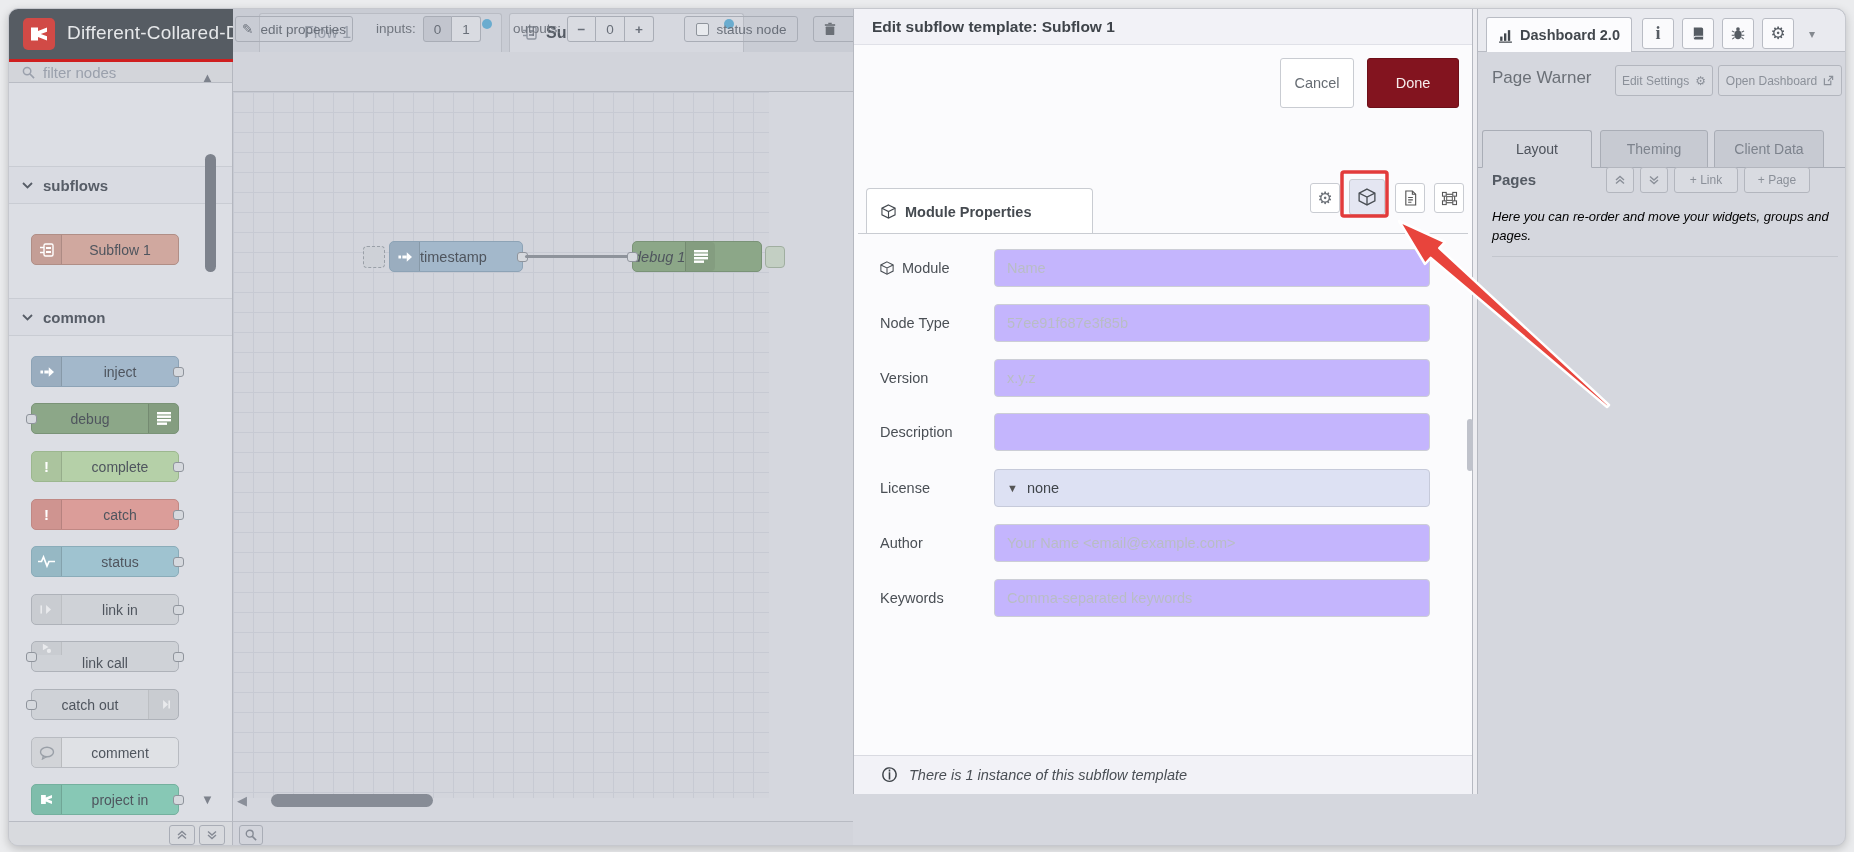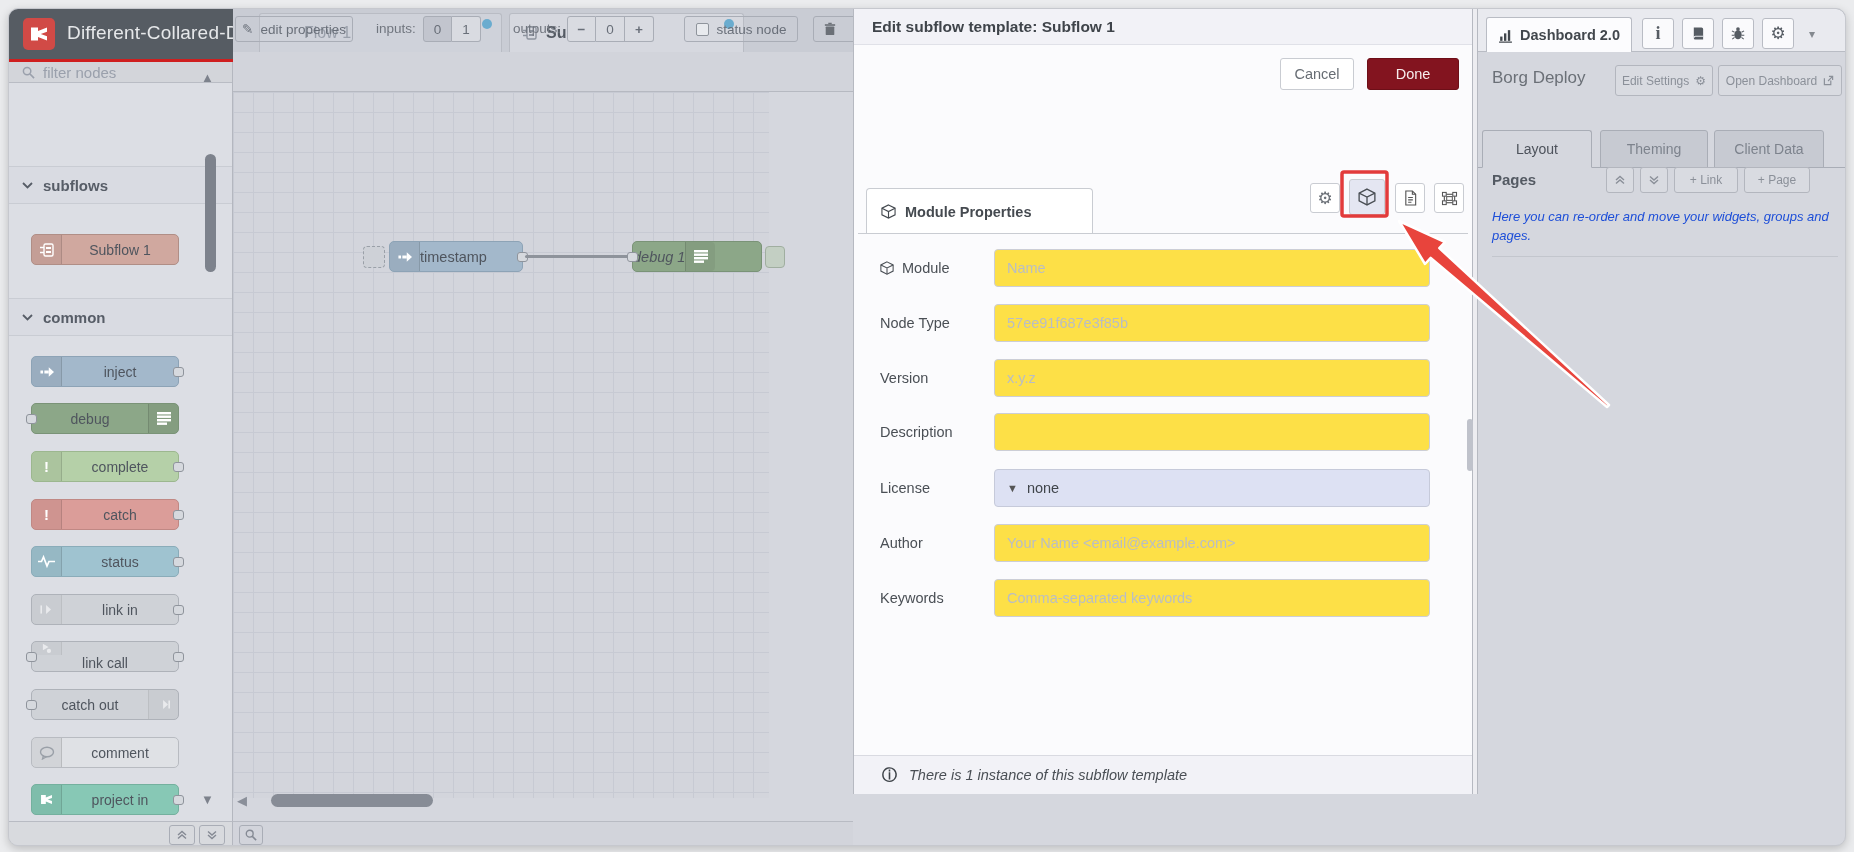--- a/index.html
+++ b/index.html
@@ -68,49 +68,49 @@
     background-size:20px 20px; }
   .cnode { position:absolute; height:31px; border-radius:5px; font-size:14.5px; color:#4f555e; display:flex; align-items:center; }
   .wire { position:absolute; height:3px; background:#8e939b; border-radius:2px; }
   .stub { position:absolute; border-radius:4px; }
   .hscroll-arrow { position:absolute; color:#8a8f99; font-size:13px; }
   .hscroll-thumb { position:absolute; background:#878c96; border-radius:7px; height:13px; }
   
   .panel { position:absolute; left:844px; top:0px; width:620px; height:785px; background:#fbfbfd; border-left:1px solid #b6b9c1; border-right:1px solid #b6b9c1; }
   .panel-strip { position:absolute; left:0; width:618px; background:#f2f2f7; }
   .panel-title { font-weight:bold; font-size:15.5px; color:#3f444a; }
-  .pbtn { position:absolute; height:32px; border-radius:3px; display:flex; align-items:center; justify-content:center; font-size:14.5px; }
+  .pbtn { position:absolute; height:50px; border-radius:3px; display:flex; align-items:center; justify-content:center; font-size:14.5px; }
   .pbtn.cancel { background:#ffffff; border:1px solid #c9ccd2; color:#666c73; }
   .pbtn.done { background:#83141f; border:1px solid #6d0f18; color:#f7eded; }
   .icon-btn { position:absolute; width:30px; height:30px; background:#ffffff; border:1px solid #c9ccd2; border-radius:3px; display:flex; align-items:center; justify-content:center; color:#6b7077; }
   .icon-btn.hl { background:#e4e6f2; }
   .mp-tab { position:absolute; left:12px; top:179px; width:227px; height:46px; background:#ffffff; border:1px solid #c9ccd2; border-bottom:none; border-radius:4px 4px 0 0; display:flex; align-items:center; padding-left:14px; font-weight:bold; font-size:14.5px; color:#454a50; }
   .tabs-rule { position:absolute; left:4px; top:224px; width:610px; height:1px; background:#c9ccd2; }
   .form-row-label { position:absolute; left:26px; width:130px; font-size:14.5px; color:#4a4f55; display:flex; align-items:center; height:38px; }
-  .form-input { position:absolute; left:140px; width:436px; height:38px; border:1px solid #ccced6; border-radius:4px; background:#fde047; font-size:14.5px; color:#444; padding:16px 12px; font-family:"Liberation Sans","DejaVu Sans",sans-serif; }
+  .form-input { position:absolute; left:140px; width:436px; height:38px; border:1px solid #ccced6; border-radius:4px; background:#c4b5fd; font-size:14.5px; color:#444; padding:16px 12px; font-family:"Liberation Sans","DejaVu Sans",sans-serif; }
   .form-input::placeholder { color:#b9bdc5; opacity:1; }
   .license-sel { position:absolute; left:140px; width:436px; height:38px; background:#dde1f3; border:1px solid #c6cada; border-radius:4px; display:flex; align-items:center; padding:0 12px; font-size:14.5px; color:#40454b; }
   .license-sel .caret { font-size:11px; color:#555; margin-right:9px; }
   .panel-footer-note { font-style:italic; font-size:14.5px; color:#4a4f55; }
   .panel-vthumb { position:absolute; left:1458px; top:410px; width:6px; height:52px; background:#bfc2cb; border-radius:3px; }
   .gap-strip { position:absolute; left:1464px; top:0px; width:4px; height:785px; background:#ededf1; }
   
   .sidebar { position:absolute; left:1468px; top:0px; width:370px; height:785px; background:#d5d7de; border-left:1px solid #b6b9c1; }
   .sb-tabrow { position:absolute; left:0; top:0; width:370px; height:43px; background:#e9eaef; border-bottom:1px solid #b9bcc4; }
   .sb-tab { position:absolute; left:8px; top:8px; width:146px; height:35px; background:#fcfcfe; border:1px solid #b9bcc4; border-bottom:none; border-radius:3px 3px 0 0; display:flex; align-items:center; justify-content:center; font-weight:bold; font-size:14.5px; color:#42474d; }
   .sb-iconbtn { position:absolute; top:9px; width:32px; height:31px; background:#fafafc; border:1px solid #b9bcc4; border-radius:3px; display:flex; align-items:center; justify-content:center; color:#565c63; }
   .sb-caret { position:absolute; left:331px; top:18px; color:#84898f; font-size:12px; }
   .owner { position:absolute; left:14px; top:59px; font-size:17px; color:#6b7077; }
   .sb-btn { position:absolute; height:31px; background:#d9dbe1; border:1px solid #b3b6be; border-radius:3px; display:flex; align-items:center; justify-content:center; gap:6px; font-size:12px; color:#8b9099; }
   .sb-tabs2 { position:absolute; left:0; top:121px; width:370px; height:38px; border-bottom:1px solid #a9adb6; }
   .sb2 { position:absolute; top:0; height:38px; border:1px solid #a9adb6; border-radius:3px 3px 0 0; display:flex; align-items:center; justify-content:center; font-size:14px; }
   .sb2.active { background:#d5d7de; border-bottom:1px solid #d5d7de; color:#4d525b; font-weight:normal; z-index:2; }
   .sb2.idle { background:#c7cad2; color:#7d838d; }
   .pages-title { position:absolute; left:14px; top:162px; font-weight:bold; font-size:15px; color:#545a63; }
-  .help-text { position:absolute; left:14px; top:198px; width:345px; font-style:italic; font-size:13px; color:#1d4ed8; line-height:19px; }
+  .help-text { position:absolute; left:14px; top:198px; width:345px; font-style:italic; font-size:13px; color:#000000; line-height:19px; }
   .sb-divider { position:absolute; left:14px; top:247px; width:346px; height:1px; background:#c3c6cd; }
   
   #anno { position:absolute; left:0; top:0; width:1854px; height:852px; pointer-events:none; z-index:60; }
 </style>
 </head>
 <body>
 
 <div id="window">
 
   <div class="header">
@@ -512,21 +512,21 @@
             <circle cx="8" cy="3.4" r="2.1" fill="#565c63"></circle>
           <path d="M4 7 L1 5.5 M4 10.5 H0.8 M4 13 L1.5 15 M12 7 L15 5.5 M12 10.5 H15.2 M12 13 L14.5 15" stroke="#565c63" stroke-width="1.2" fill="none"></path>
         </svg>
       </div>
       <div class="sb-iconbtn" style="left:284px;">
         <span style="font-size:17px;">⚙</span>
       </div>
       <span class="sb-caret">▾</span>
     </div>
 
-    <div class="owner">Borg Deploy</div>
+    <div class="owner">Page Warner</div>
     <div class="sb-btn" style="left:137px;top:56px;width:98px;">
       <span>Edit Settings</span>
       <span style="font-size:12px;">⚙</span>
     </div>
     <div class="sb-btn" style="left:240px;top:56px;width:124px;">
       <span>Open Dashboard</span>
       <svg width="11" height="11" viewBox="0 0 12 12">
         <path d="M1.5 3.5v7h7V6" fill="none" stroke="#8b9099" stroke-width="1.3"></path>
         <path d="M6.5 1.5h4v4M10.2 1.8 L5.5 6.5" fill="none" stroke="#8b9099" stroke-width="1.3"></path>
       </svg>

